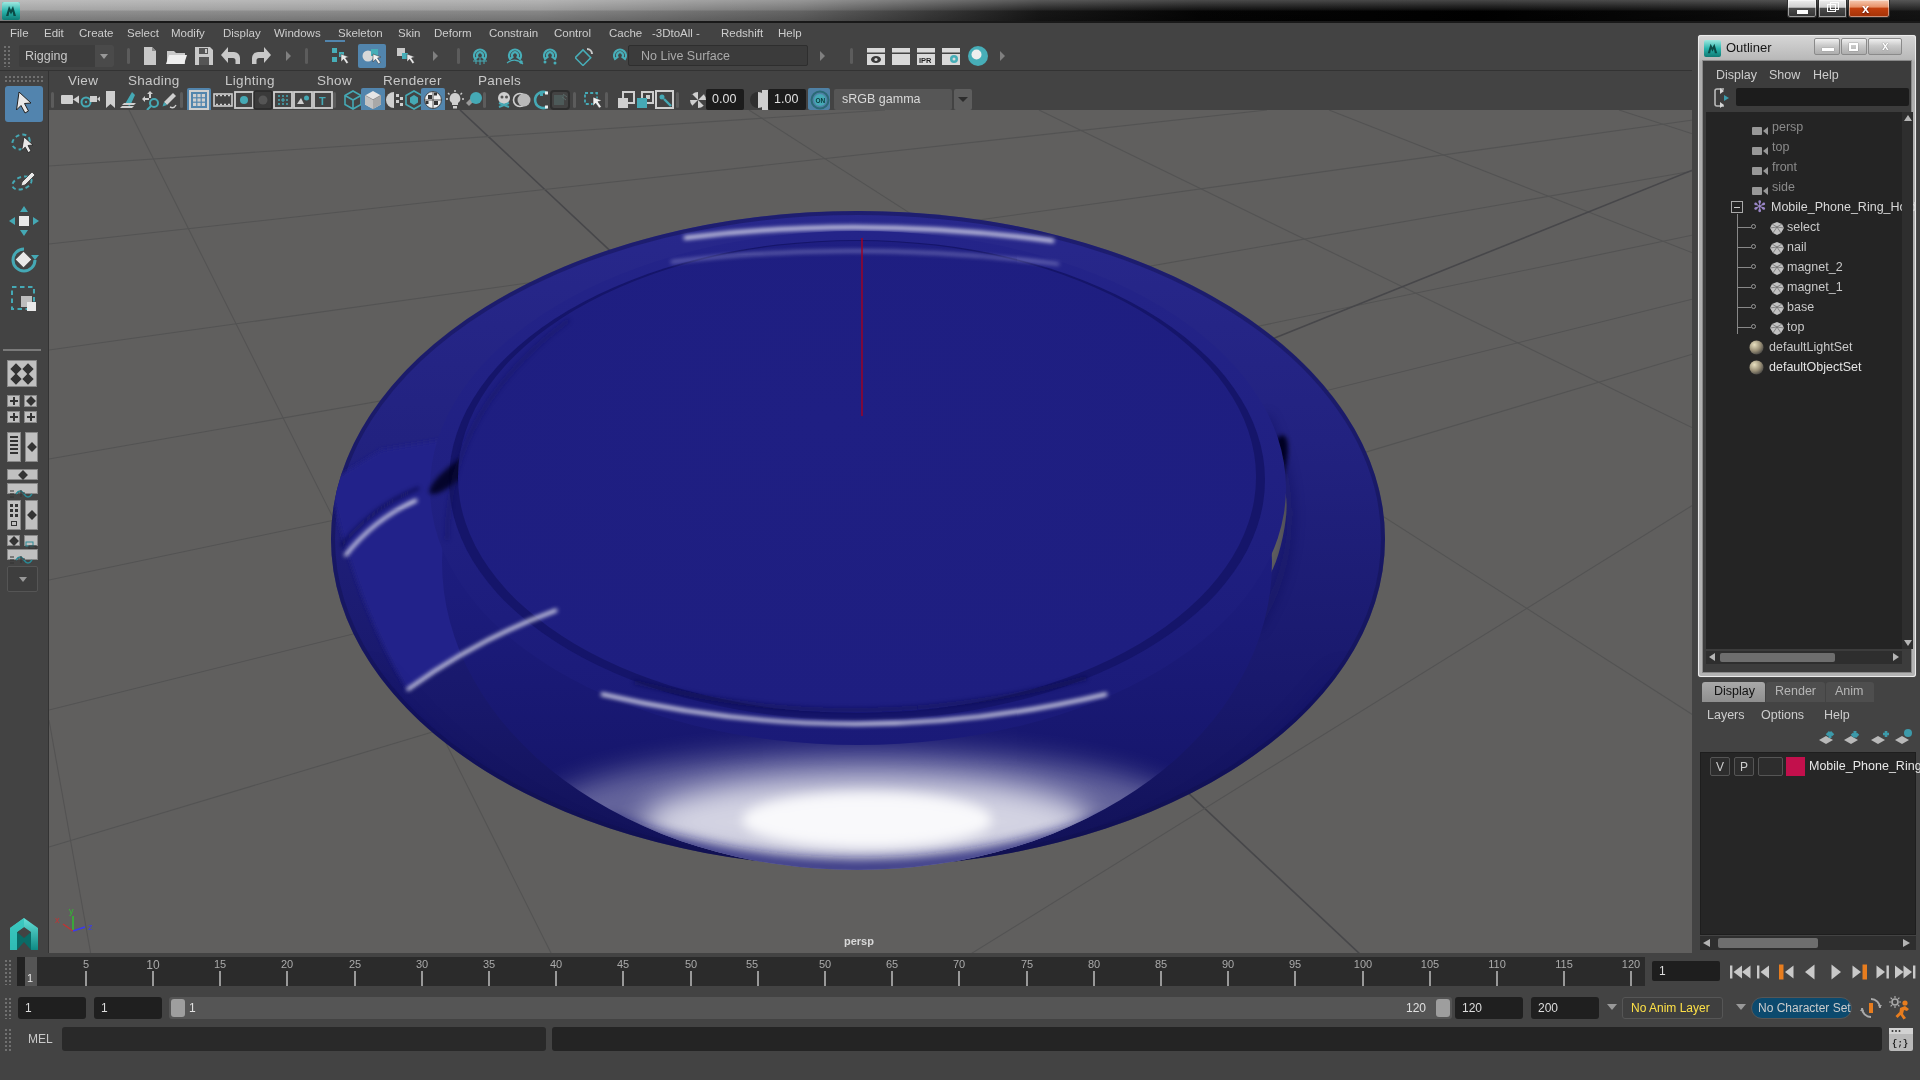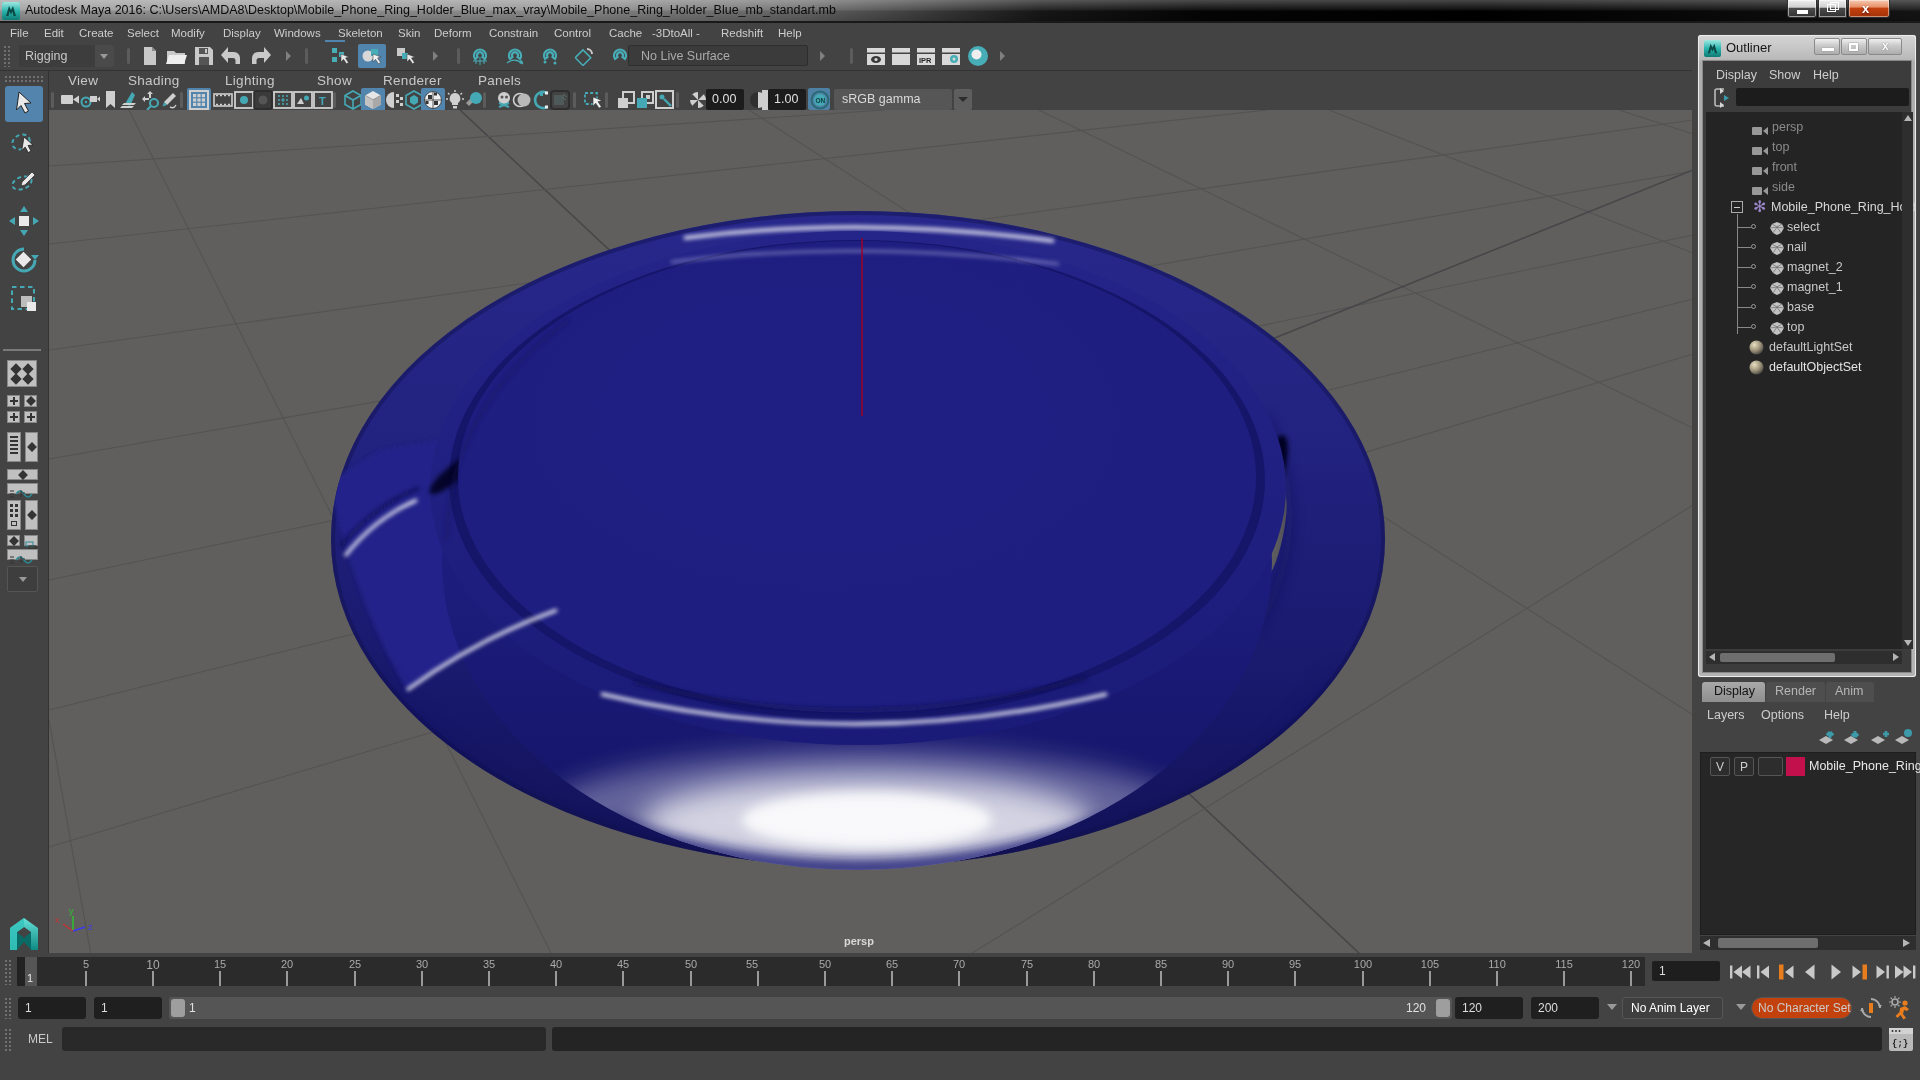--- a/index.html
+++ b/index.html
@@ -19,21 +19,20 @@
  <rect width="18" height="18" rx="2" fill="url(#mgrad)"></rect>
  <defs>
         <linearGradient id="mgrad" x1="0" y1="0" x2="0" y2="1">
           <stop offset="0" stop-color="#9fe8e0"></stop>
           <stop offset=".5" stop-color="#2ab5ad"></stop>
           <stop offset="1" stop-color="#0e7a74"></stop>
         </linearGradient>
       </defs>
  <path d="M4 14 L7 4 L9 8 L11 4 L14 14 L11.5 14 L10.5 9.5 L9 12.5 L7.5 9.5 L6.5 14 Z" fill="#0b4a46"></path>
 </svg>
-<div class="abs" style="left:25px;top:3px;font-size:12.5px;color:#0a0a0a;white-space:nowrap">Autodesk Maya 2016: C:\Users\AMDA8\Desktop\Mobile_Phone_Ring_Holder_Blue_max_vray\Mobile_Phone_Ring_Holder_Blue_mb_standart.mb</div>
 
 <div class="abs" style="left:1787px;top:0;width:30px;height:18px;border:1px solid #2e2e2e;border-top:none;border-radius:0 0 3px 3px;background:linear-gradient(to bottom,#efefef 0%,#cfcfcf 42%,#4a4a4a 50%,#333 100%);box-shadow:inset 0 0 0 1px rgba(255,255,255,.5)">
  <div class="abs" style="left:9px;top:10px;width:11px;height:3.5px;background:#fdfdfd;box-shadow:0 0 1px #333"></div>
     </div>
 <div class="abs" style="left:1818px;top:0;width:29px;height:18px;border:1px solid #2e2e2e;border-top:none;background:linear-gradient(to bottom,#efefef 0%,#cfcfcf 42%,#4a4a4a 50%,#333 100%);box-shadow:inset 0 0 0 1px rgba(255,255,255,.5)">
  <div class="abs" style="left:8px;top:4px;width:9px;height:8px;border:1.6px solid #fdfdfd;background:transparent"></div>
  <div class="abs" style="left:11px;top:2px;width:9px;height:8px;border:1.6px solid #fdfdfd;background:transparent"></div>
     </div>
 <div class="abs" style="left:1848px;top:0;width:42px;height:18px;border:1px solid #2e2e2e;border-top:none;border-radius:0 0 3px 3px;background:linear-gradient(to bottom,#f6cab2 0%,#e8936a 40%,#c2400e 50%,#a33208 100%);box-shadow:inset 0 0 0 1px rgba(255,255,255,.45)">
  <div class="abs" style="left:13px;top:1px;color:#fff;font-size:13px;font-weight:bold;text-shadow:0 1px 2px #511">x</div>
@@ -837,24 +836,24 @@
 <span class="abs" style="left:1237px;top:4px;font-size:12px;color:#e0e0e0">120</span>
 </div>
 <div class="abs" style="left:1455px;top:2px;width:68px;height:22px;background:#1f1f1f;border-radius:3px">
         <span class="abs" style="left:7px;top:4px;font-size:12px;color:#ddd">120</span>
       </div>
 <div class="abs" style="left:1531px;top:2px;width:68px;height:22px;background:#1f1f1f;border-radius:3px">
         <span class="abs" style="left:7px;top:4px;font-size:12px;color:#ddd">200</span>
       </div>
 <div class="abs" style="left:1607px;top:9px;width:0;height:0;border-top:6px solid #999;border-left:5.5px solid transparent;border-right:5.5px solid transparent"></div>
 <div class="abs" style="left:1622px;top:2px;width:101px;height:22px;background:#3f3f3f;border:1px solid #565656;border-radius:3px">
-        <span class="abs" style="left:8px;top:3px;font-size:12px;color:#ffffff;white-space:nowrap">No Anim Layer</span>
+        <span class="abs" style="left:8px;top:3px;font-size:12px;color:#fde047;white-space:nowrap">No Anim Layer</span>
       </div>
 <div class="abs" style="left:1736px;top:9px;width:0;height:0;border-top:6px solid #999;border-left:5.5px solid transparent;border-right:5.5px solid transparent"></div>
-<div class="abs" style="left:1751px;top:2px;width:101px;height:22px;background:#c2410c;border:1px solid #565656;border-radius:11px">
+<div class="abs" style="left:1751px;top:2px;width:101px;height:22px;background:#0c4a6e;border:1px solid #565656;border-radius:11px">
         <span class="abs" style="left:6px;top:3px;font-size:12px;color:#ccc;white-space:nowrap">No Character Set</span>
       </div>
 <svg class="abs" style="left:1860px;top:2px" width="22" height="22" viewBox="0 0 22 22">
 <path d="M11 2 a9 9 0 0 1 9 9 M11 20 a9 9 0 0 1 -9-9" fill="none" stroke="#aaa" stroke-width="2"></path>
 <path d="M20 11 l2-3 h-4 z M2 11 l-2 3 h4 z" fill="#aaa"></path>
         <rect x="9" y="6" width="4" height="10" fill="#e87d1e"></rect>
       </svg>
 <svg class="abs" style="left:1888px;top:1px" width="24" height="24" viewBox="0 0 24 24">
 <circle cx="7" cy="6" r="3" fill="none" stroke="#aaa" stroke-width="1.6"></circle>
         <path d="M7 2 v-2 M7 10 v2 M3 6 h-2 M11 6 h2 M4 3 l-1.4-1.4 M10 3 l1.4-1.4 M4 9 l-1.4 1.4 M10 9 l1.4 1.4" stroke="#aaa" stroke-width="1.2"></path>

